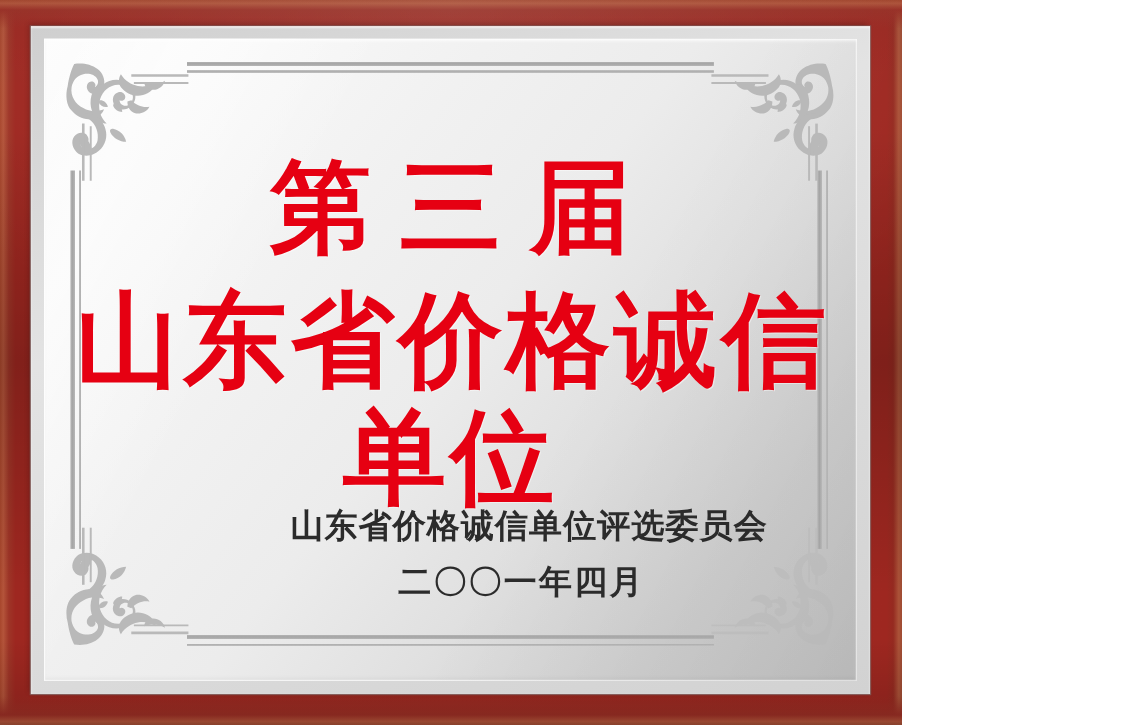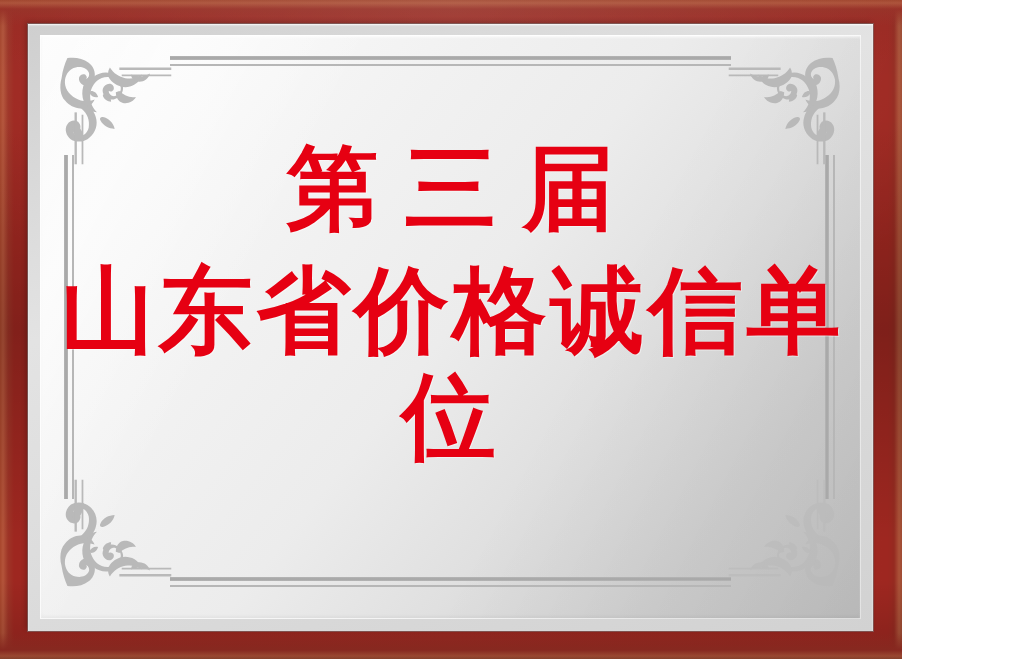--- a/index.html
+++ b/index.html
@@ -6,21 +6,21 @@
     margin: 0;
     padding: 0;
     background: #ffffff;
   }
   body {
     font-family: "DejaVu Sans", "Liberation Sans", sans-serif;
   }
 
   .plaque-root {
     position: relative;
-    width: 902px;
+    width: 820px;
     height: 659px;
     overflow: hidden;
     box-sizing: border-box;
   }
 
   
   .frame-outer {
     position: absolute;
     inset: 0;
     background:
@@ -299,15 +299,19 @@
         <path d="M40 36c3 1 5 4 5 7-3 0-6-2-7-5 0-1 1-2 2-2z"></path>
         <path d="M28 34c3 0 5 2 6 5-3 1-6-1-7-3 0-1 0-2 1-2z"></path>
       </svg>
     </div>
 
     <div class="titles">
       <div class="title-line1">第三届</div>
       <div class="title-line2">山东省价格诚信单位</div>
     </div>
 
+    <div class="signature">
+      <div class="sig-org">山东省价格诚信单位评选委员会</div>
+      <div class="sig-date">二〇〇一年四月</div>
+    </div>
 
   </div>
 </div>
 
 </body></html>

